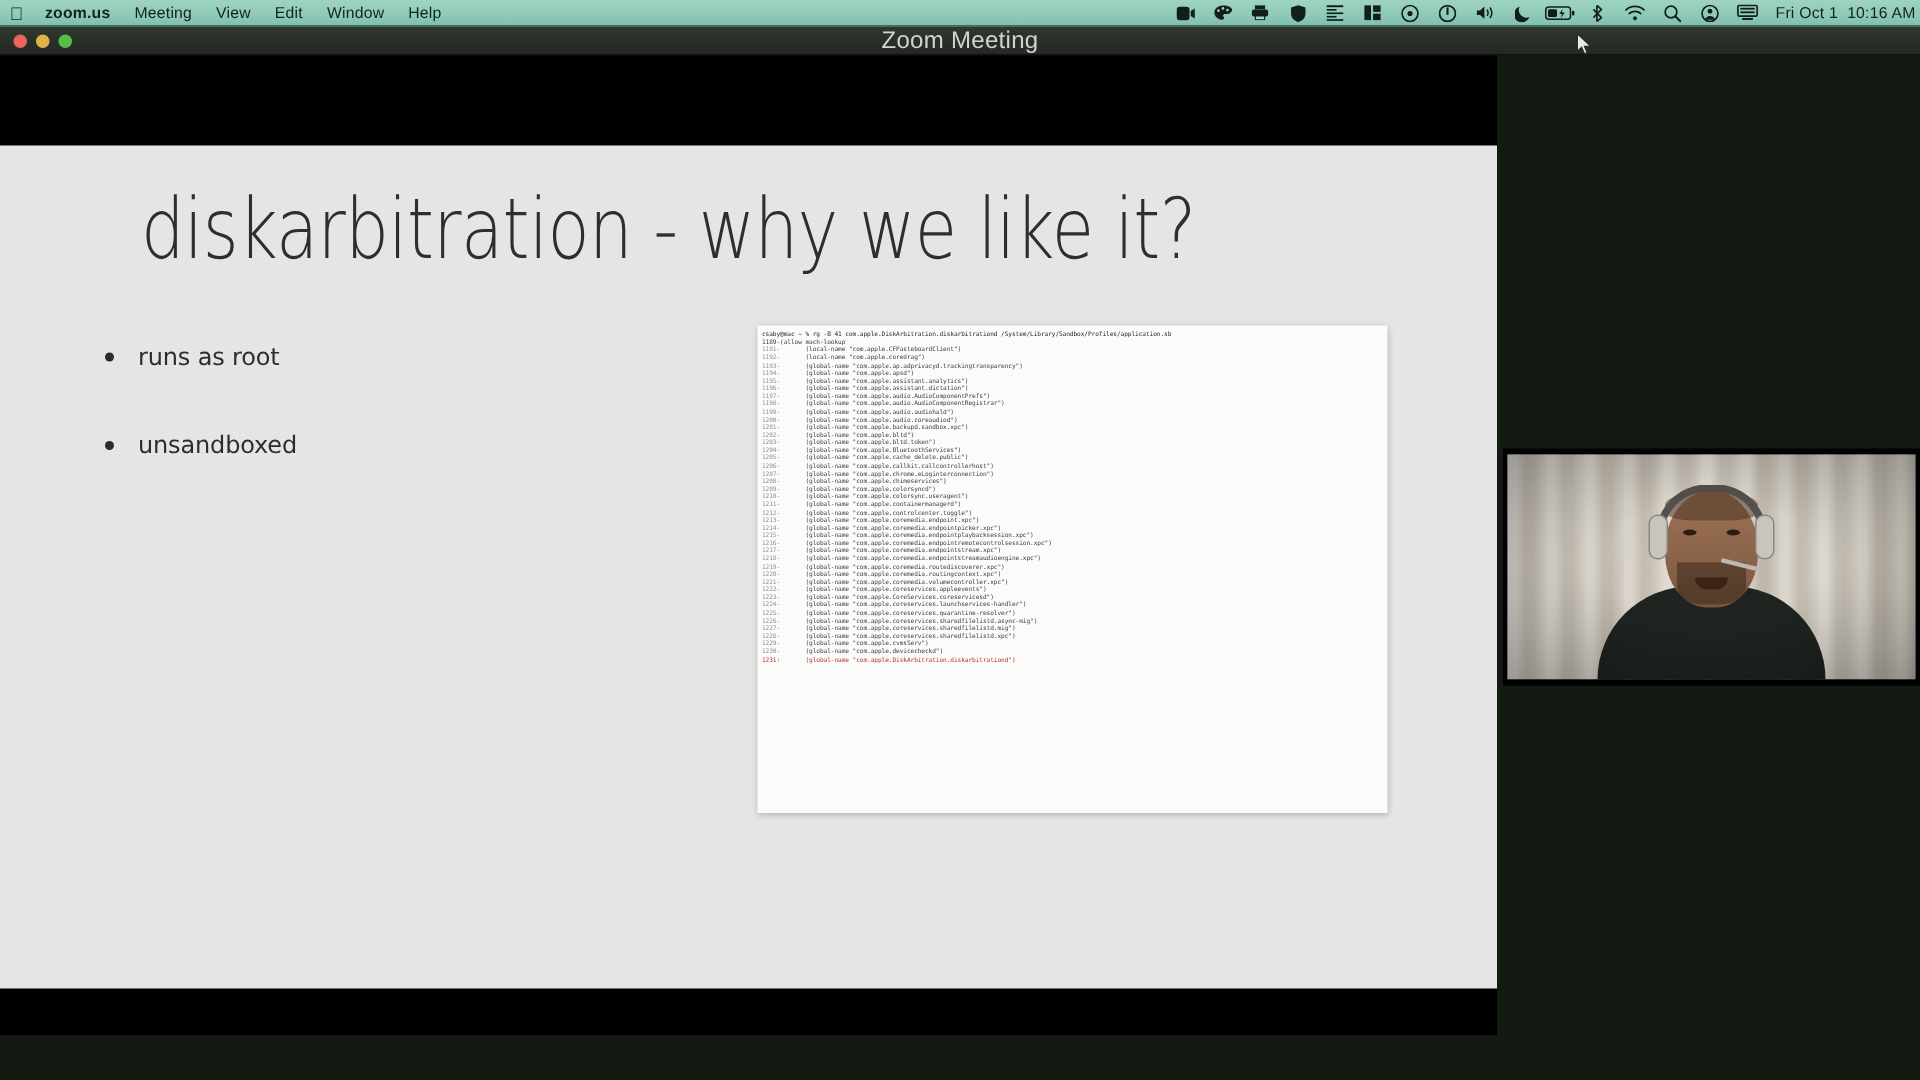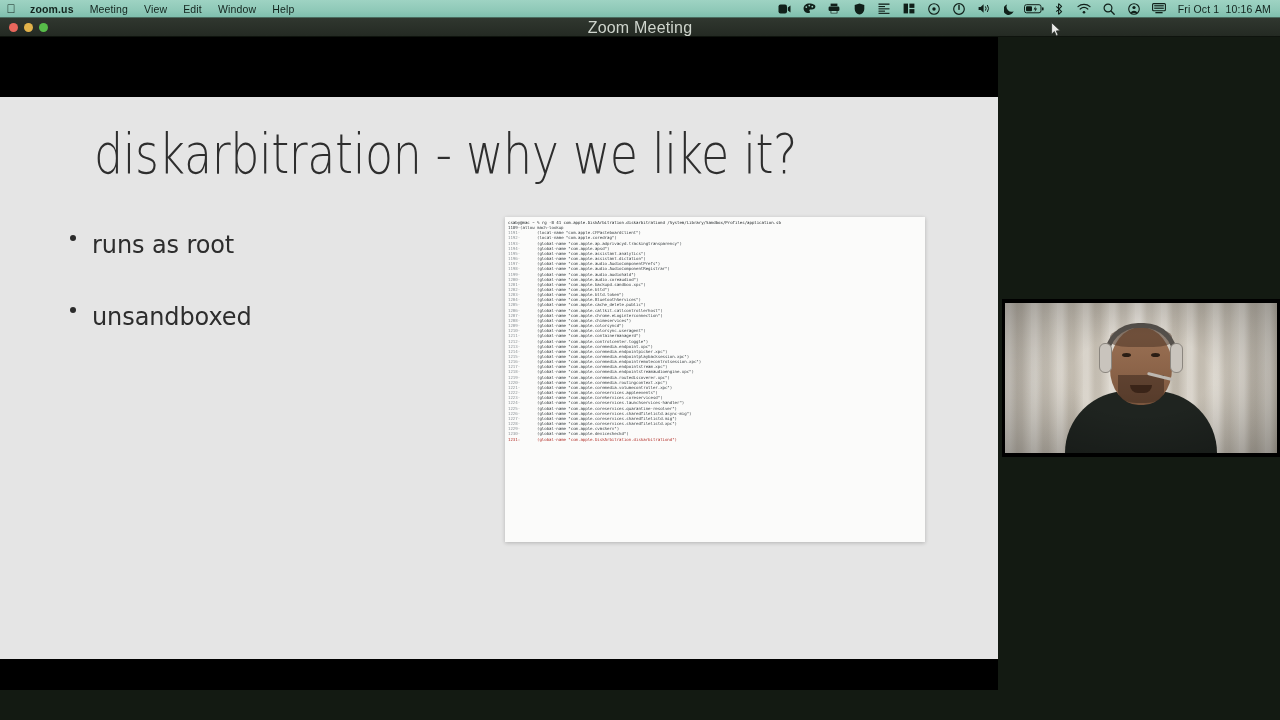--- a/index.html
+++ b/index.html
@@ -15,21 +15,21 @@
     position:absolute; top:0; left:0; width:1280px; height:18px;
     background:linear-gradient(180deg,#9ed3c3 0%,#8fc9b8 60%,#7fbfae 100%);
     display:flex; align-items:center; color:#13241e;
     font-size:10.5px; letter-spacing:.15px;
     border-bottom:1px solid #4a6b5e;
   }
   #menubar .mb-left{ display:flex; align-items:center; height:18px; }
   .apple-logo{ width:22px; text-align:center; font-size:12px; line-height:18px; color:#0d1c16; }
   .menu-item{ padding:0 8px; line-height:18px; white-space:nowrap; cursor:default; }
   .menu-item.app{ font-weight:bold; }
-  #menubar .mb-right{ margin-left:auto; display:flex; align-items:flex-end; height:18px; padding-right:6px; }
+  #menubar .mb-right{ margin-left:auto; display:flex; align-items:flex-end; height:18px; }
   .status-icon{
     width:25px; height:18px; display:flex; align-items:center; justify-content:center;
     color:#101f19;
   }
   .status-icon svg{ display:block; }
   .clock{ padding:0 3px 0 6px; font-size:10.5px; line-height:18px; white-space:pre; }
 
   
   #titlebar{
     position:absolute; top:18px; left:0; width:1280px; height:19px;
@@ -82,21 +82,21 @@
     position:absolute; left:70px; top:128px; width:380px;
   }
   .bullet{
     display:flex; align-items:flex-start; margin-bottom:32px;
   }
   .bullet .dot{
     flex:0 0 auto; width:6px; height:6px; border-radius:50%;
     background:#2b2b2b; margin-top:10px; margin-right:16px;
   }
   .bullet .btext{
-    font-size:24px; line-height:1.68; color:#2d2d2d; font-weight:400;
+    font-size:16px; line-height:1.68; color:#2d2d2d; font-weight:400;
     font-family:"DejaVu Sans", sans-serif;
     letter-spacing:-.1px;
   }
 
   
   #code-shot{
     position:absolute; left:505px; top:120px; width:420px; height:325px;
     background:#fbfbfa;
     box-shadow:0 1px 4px rgba(0,0,0,.22);
     padding:3px 4px 4px 3px;

